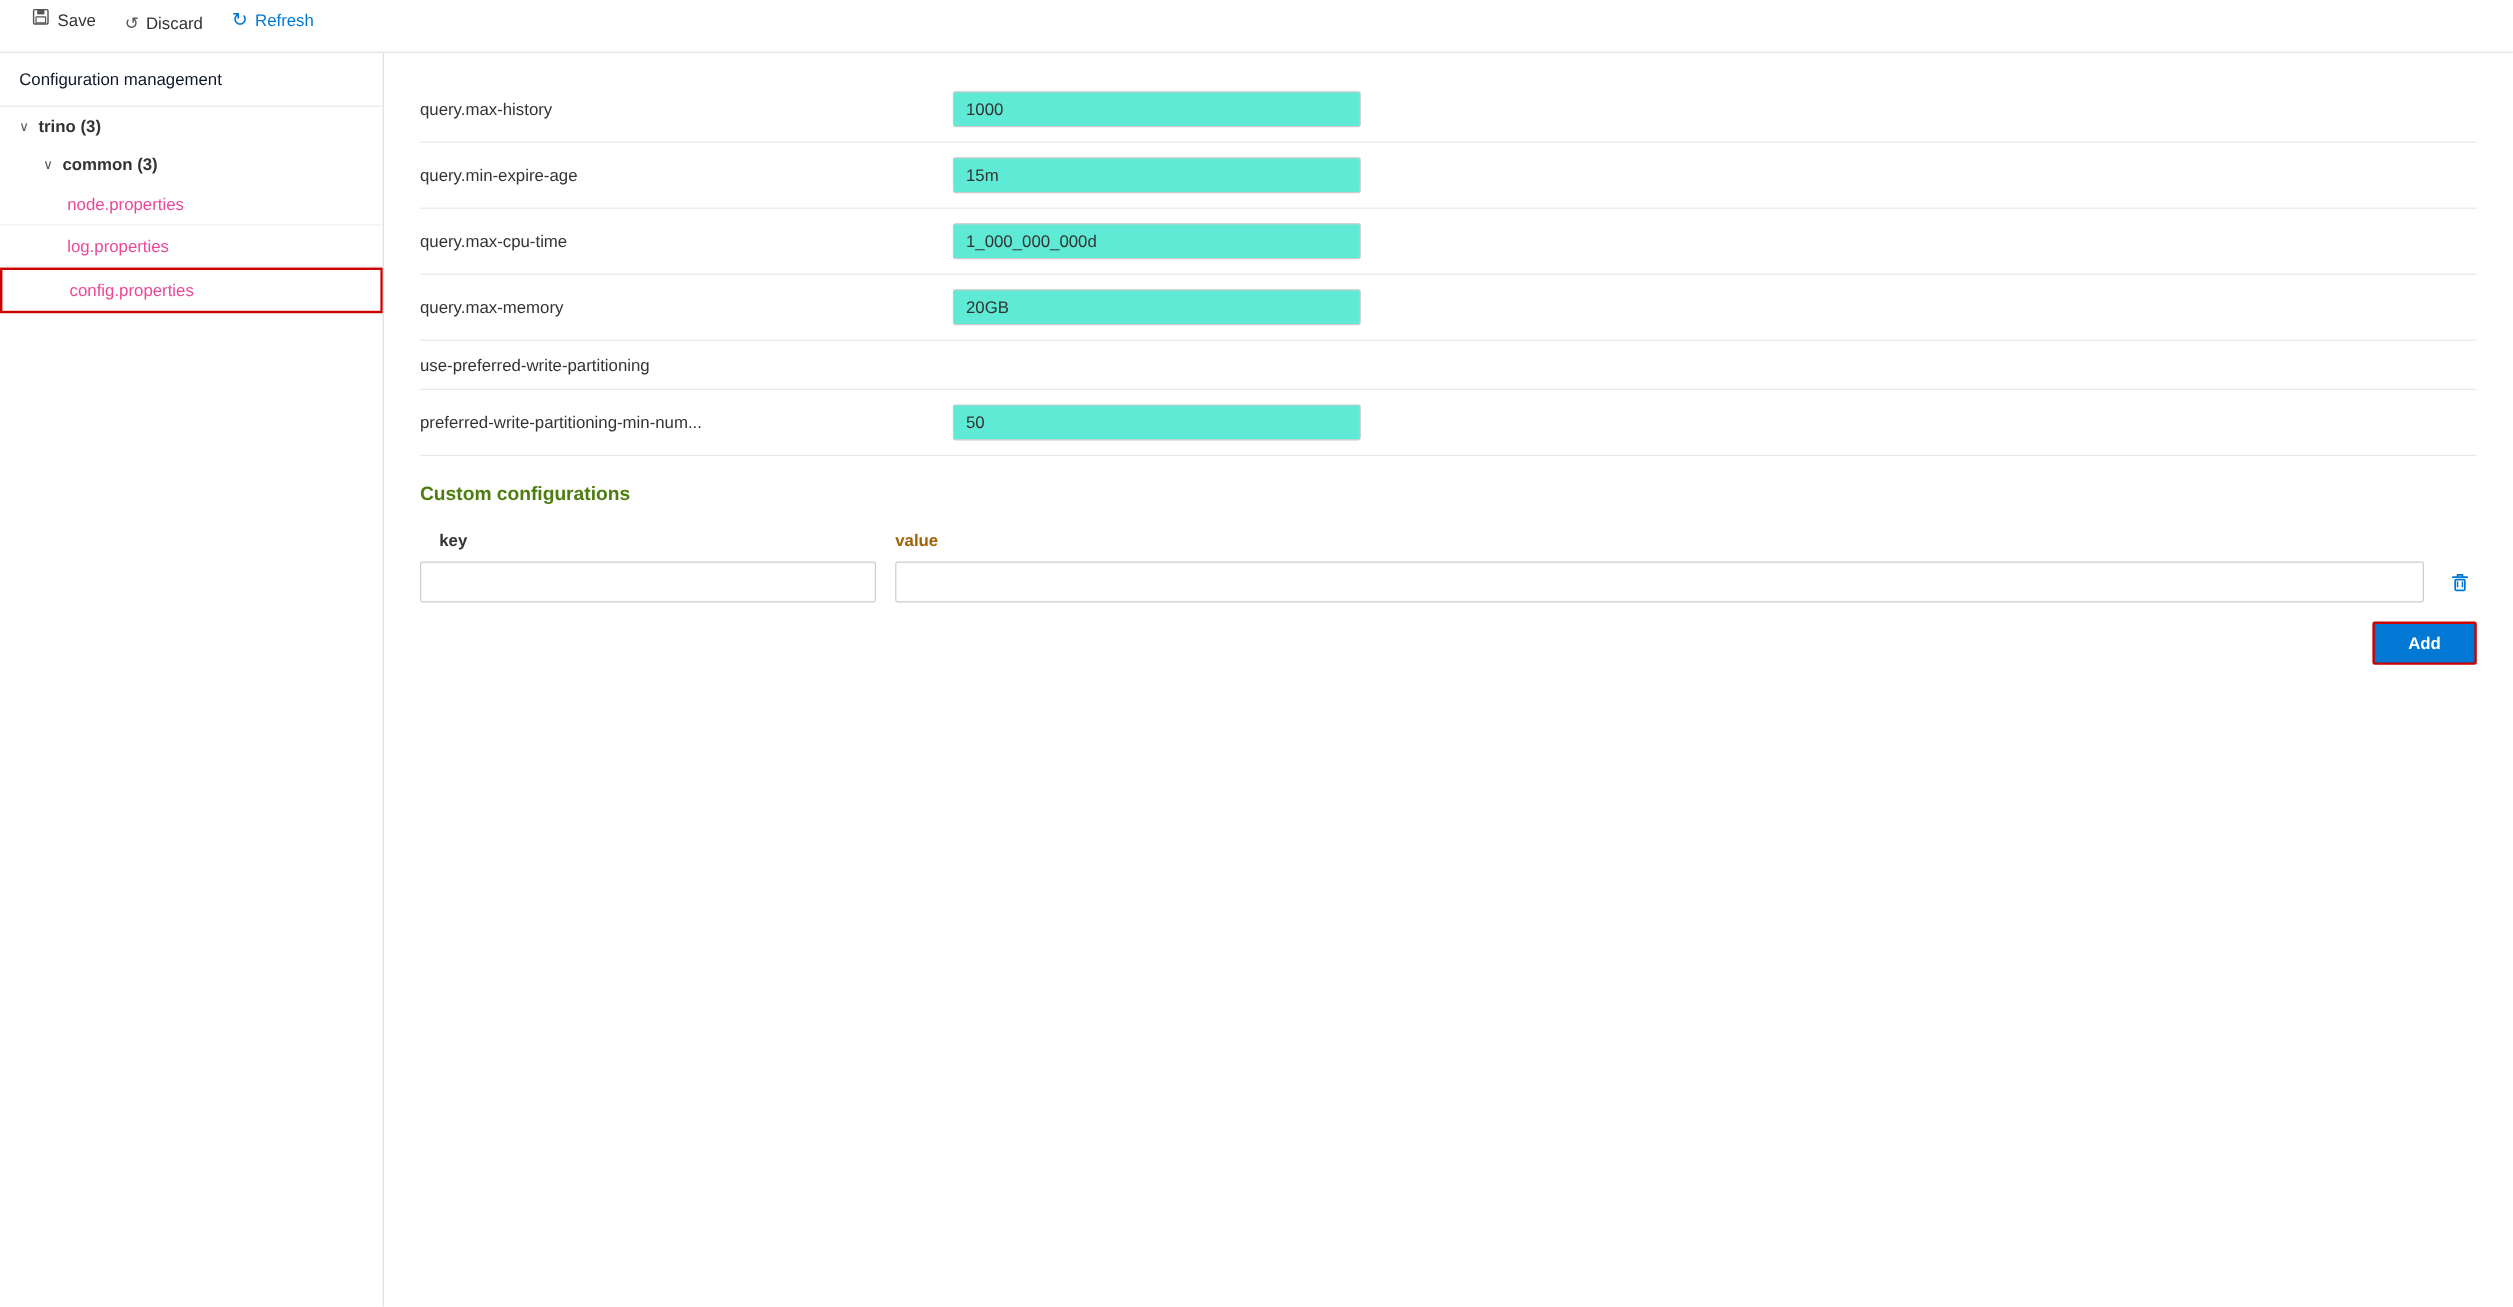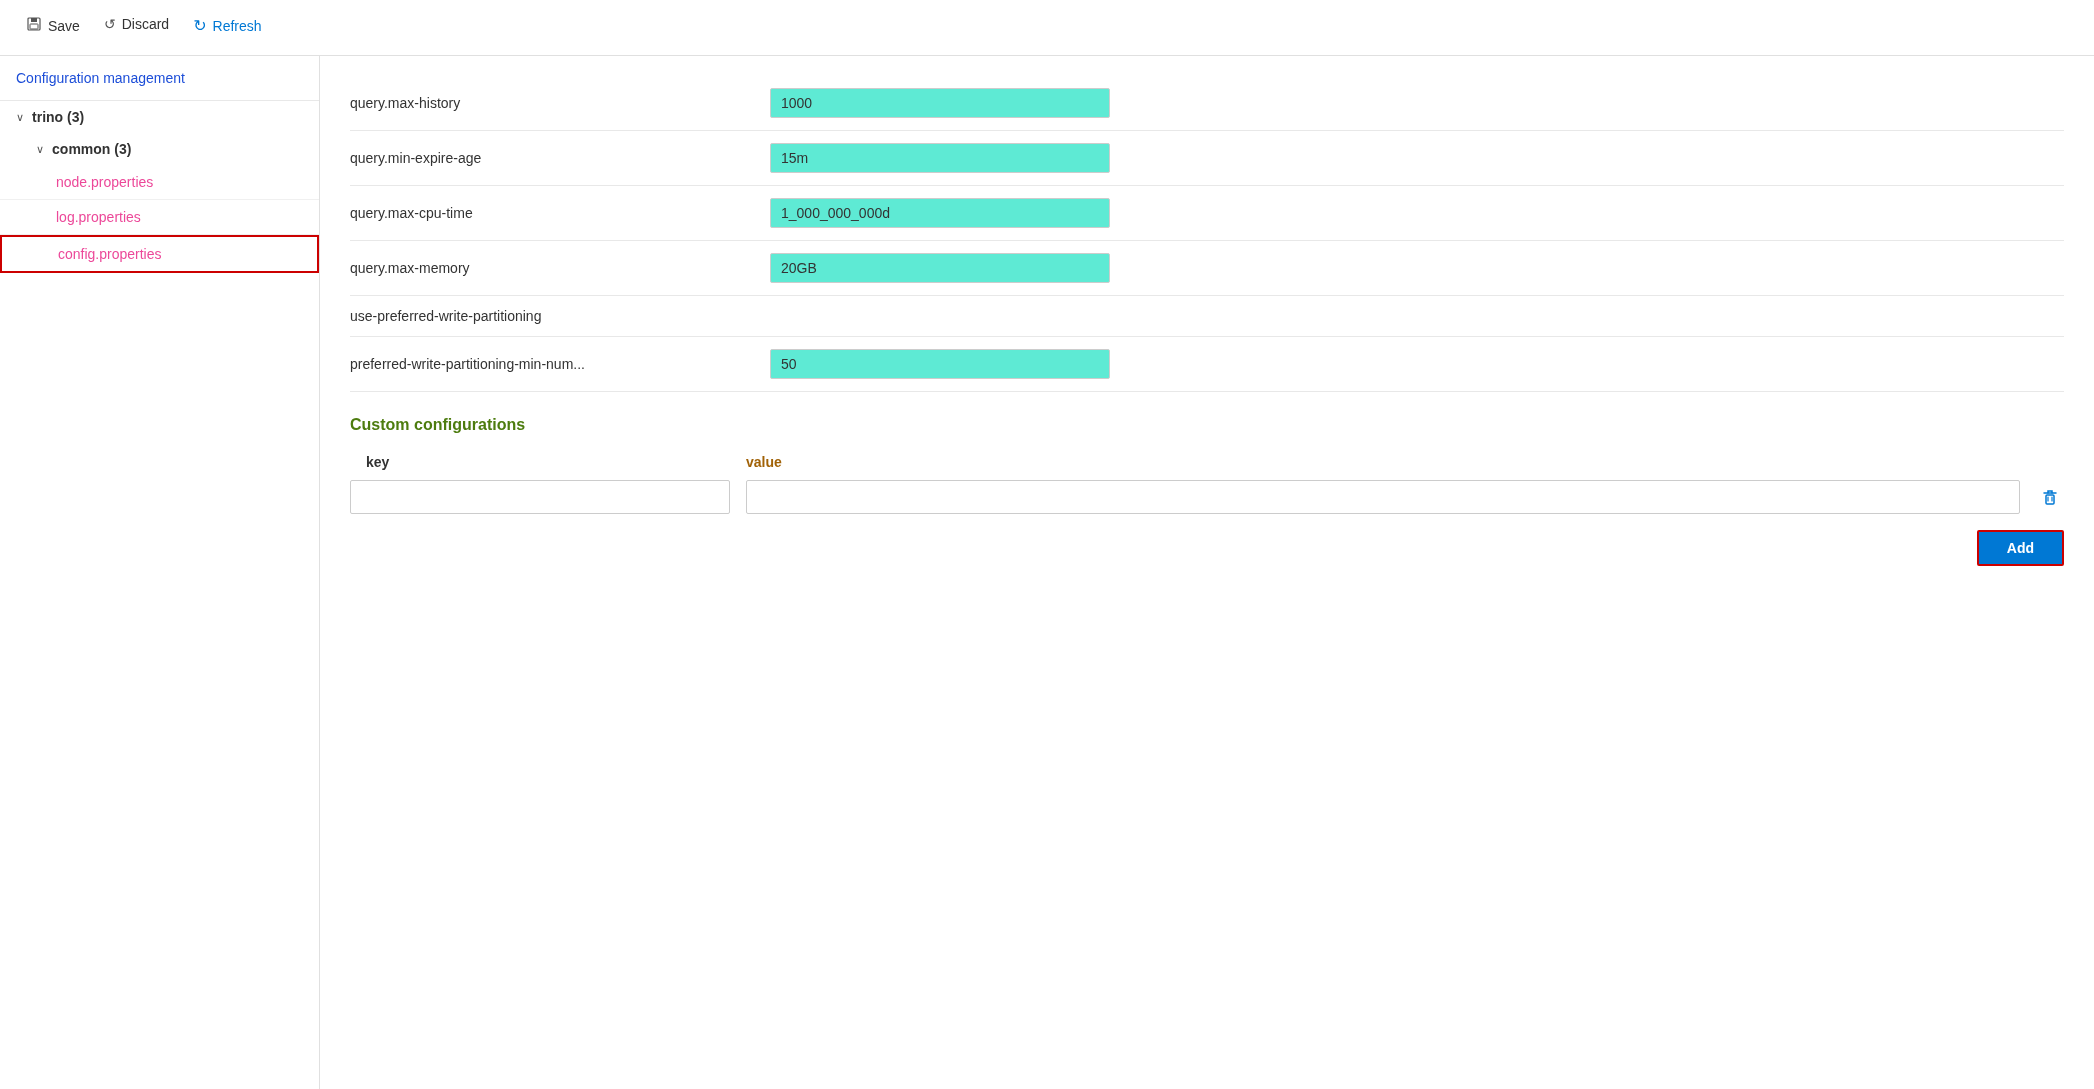--- a/index.html
+++ b/index.html
@@ -14,26 +14,26 @@
       background: #fff;
       display: flex;
       flex-direction: column;
       height: 100vh;
       overflow: hidden;
     }
 
     
     .toolbar {
       display: flex;
-      align-items: flex-start;
+      align-items: flex-end;
       padding: 10px 16px;
       border-bottom: 1px solid #e0e0e0;
       gap: 4px;
       background: #fff;
-      height: 56px;
+      height: 44px;
     }
 
     .toolbar-btn {
       display: flex;
       align-items: center;
       gap: 6px;
       padding: 6px 10px;
       border: none;
       background: none;
       cursor: pointer;
@@ -68,21 +68,21 @@
       border-right: 1px solid #e0e0e0;
       display: flex;
       flex-direction: column;
       overflow-y: auto;
       background: #fff;
     }
 
     .sidebar-header {
       padding: 14px 16px;
       font-size: 13px;
-      color: #1d4ed8;
+      color: #0f172a;
       border-bottom: 1px solid #e8e8e8;
     }
 
     .tree-item {
       display: flex;
       align-items: center;
       padding: 8px 16px;
       cursor: pointer;
       color: #333;
     }
@@ -139,20 +139,21 @@
       padding: 20px 30px;
       background: #fff;
     }
 
     
     .config-row {
       display: flex;
       align-items: center;
       padding: 12px 0;
       border-bottom: 1px solid #e8e8e8;
+      gap: 24px;
     }
 
     .config-label {
       flex: 0 0 420px;
       color: #333;
       font-size: 14px;
     }
 
     .config-value {
       flex: 1;

